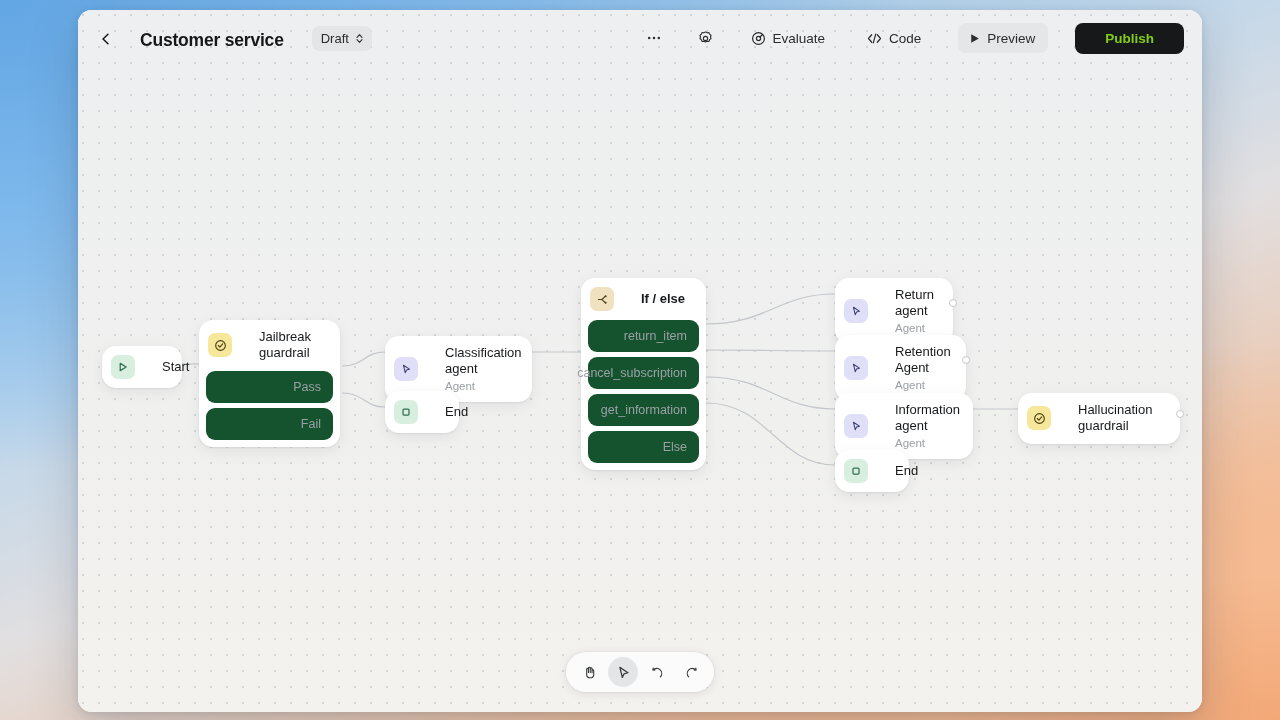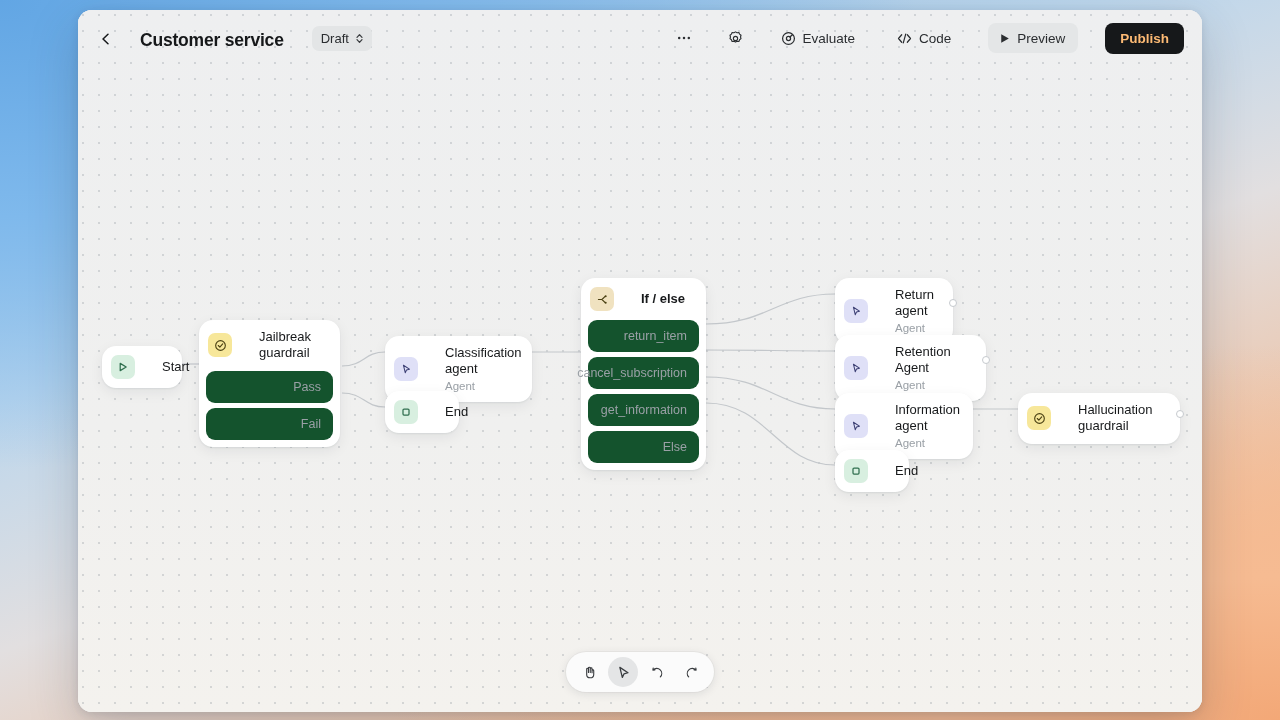--- a/index.html
+++ b/index.html
@@ -81,22 +81,22 @@
     height: 30px; padding: 0 10px;
     border-radius: 8px; cursor: pointer;
     font-size: 13.5px; color: #2a2d30;
   }
   #preview-btn {
     background: #e4e6e7;
     padding: 0 13px 0 10px;
     margin-left: 6px;
   }
   #publish-btn {
-    background: #16181a; color: #fdba74;
-    height: 31px; padding: 0 15px;
+    background: #16181a; color: #84cc16;
+    height: 31px; padding: 0 30px;
     border-radius: 8px; cursor: pointer;
     font-size: 13.5px; font-weight: 600;
     display: flex; align-items: center;
     margin-left: 6px;
   }
 
   
   .node {
     position: absolute;
     background: #fff;
@@ -141,21 +141,21 @@
     cursor: crosshair;
   }
 
   
   #node-start      { left: 24px;  top: 336px; width: 80px; }
   #node-jailbreak  { left: 121px; top: 310px; width: 141px; }
   #node-classify   { left: 307px; top: 326px; width: 147px; }
   #node-end-1      { left: 307px; top: 381px; width: 74px; }
   #node-ifelse     { left: 503px; top: 268px; width: 125px; }
   #node-return     { left: 757px; top: 268px; width: 118px; }
-  #node-retention  { left: 757px; top: 325px; width: 151px; }
+  #node-retention  { left: 757px; top: 325px; width: 131px; }
   #node-info       { left: 757px; top: 383px; width: 138px; }
   #node-end-2      { left: 757px; top: 440px; width: 74px; }
   #node-halluc     { left: 940px; top: 383px; width: 162px; }
 
   
   #edges { position: absolute; inset: 0; z-index: 5; pointer-events: none; }
   #edges path { fill: none; stroke: #c3c7cb; stroke-width: 1.2px; }
 
   
   #bottom-toolbar {

